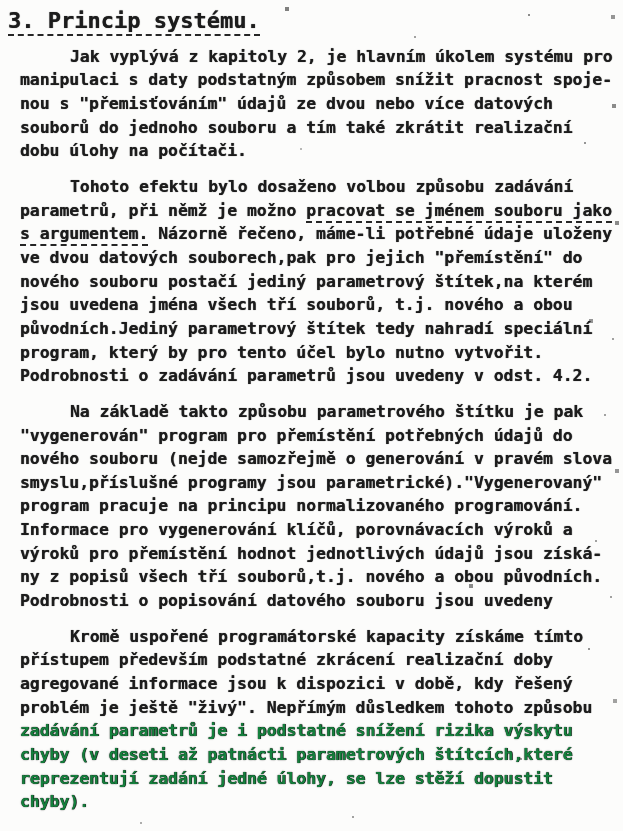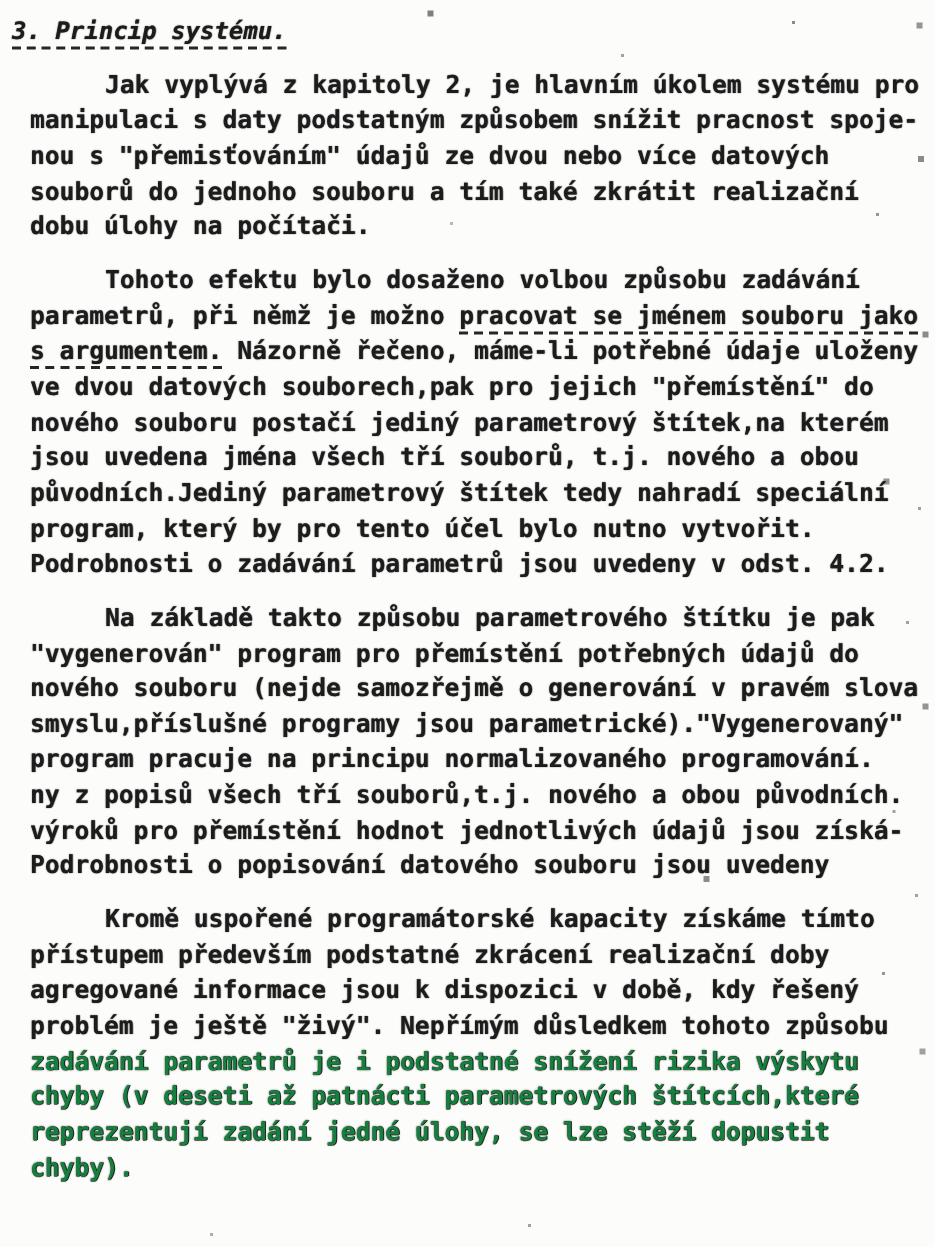--- a/index.html
+++ b/index.html
@@ -17,25 +17,24 @@
     padding: 9px 6px 0 8px;
     font-family: "DejaVu Sans Mono", "Liberation Mono", monospace;
     font-size: 16.4px;
     font-weight: bold;
     line-height: 23.65px;
     color: #1c1c1c;
     text-shadow: 0 0 0.9px rgba(20,20,20,0.75), 0.4px 0.3px 0 rgba(30,30,30,0.35);
   }
   .heading {
     margin: 0 0 6px 0;
-    font-size: 16px;
+    font-size: 22px;
     font-weight: bold;
     line-height: 23.65px;
     white-space: pre;
-    font-style: italic;
   }
   .para { margin: 12px; }
   .line { white-space: pre; }
   .indent { padding-left: 50px; }
   .u {
     border-bottom: 2px dashed #262626;
     padding-bottom: 1px;
   }
   .heavy {
     color: #15803d;
@@ -99,22 +98,23 @@
     <div class="line">program, který by pro tento účel bylo nutno vytvořit.</div>
     <div class="line">Podrobnosti o zadávání parametrů jsou uvedeny v odst. 4.2.</div>
   </div>
 
   <div class="para">
     <div class="line indent">Na základě takto způsobu parametrového štítku je pak</div>
     <div class="line">"vygenerován" program pro přemístění potřebných údajů do</div>
     <div class="line">nového souboru (nejde samozřejmě o generování v pravém slova</div>
     <div class="line">smyslu,příslušné programy jsou parametrické)."Vygenerovaný"</div>
     <div class="line">program pracuje na principu normalizovaného programování.</div>
+    <div class="line">Informace pro vygenerování klíčů, porovnávacích výroků a</div>
+    <div class="line">výroků pro přemístění hodnot jednotlivých údajů jsou získá-</div>
     <div class="line">ny z popisů všech tří souborů,t.j. nového a obou původních.</div>
-    <div class="line">výroků pro přemístění hodnot jednotlivých údajů jsou získá-</div>
     <div class="line">Podrobnosti o popisování datového souboru jsou uvedeny</div>
   </div>
 
   <div class="para">
     <div class="line indent">Kromě uspořené programátorské kapacity získáme tímto</div>
     <div class="line">přístupem především podstatné zkrácení realizační doby</div>
     <div class="line">agregované informace jsou k dispozici v době, kdy řešený</div>
     <div class="line">problém je ještě "živý". Nepřímým důsledkem tohoto způsobu</div>
     <div class="line heavy">zadávání parametrů je i podstatné snížení rizika výskytu</div>
     <div class="line heavy">chyby (v deseti až patnácti parametrových štítcích,které</div>

